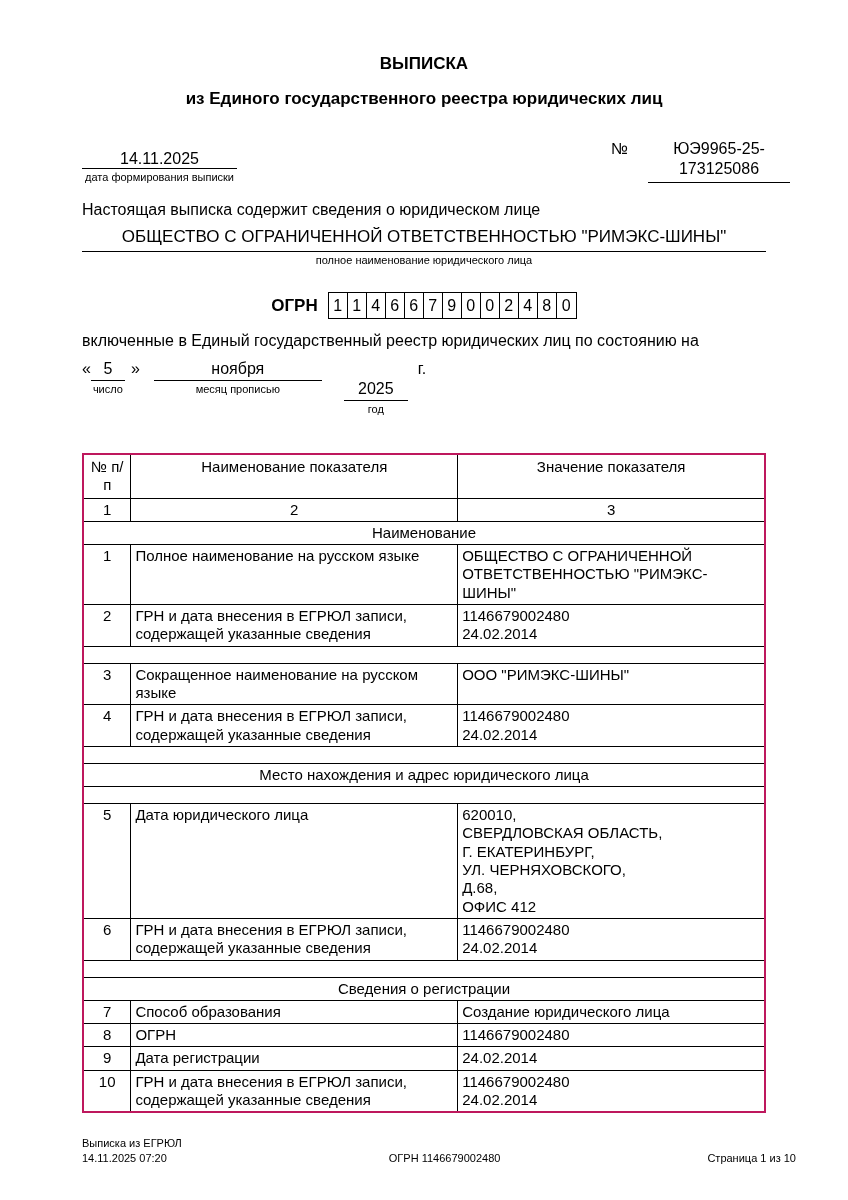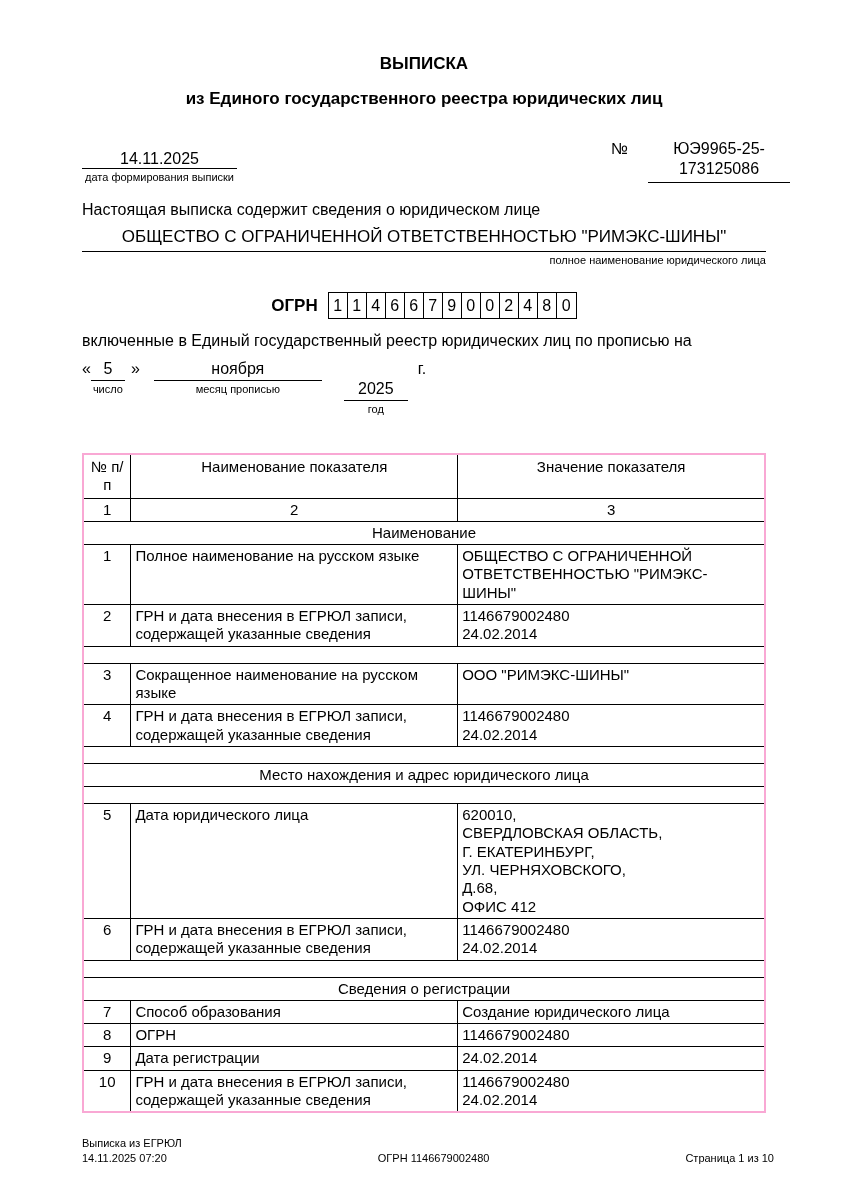--- a/index.html
+++ b/index.html
@@ -28,21 +28,21 @@
   .date-caption { font-size: 11px; text-align: center; margin-top: 2px; }
   .num-block { display: flex; align-items: flex-start; gap: 20px; margin-right: -24px; }
   .num-label { font-size: 16px; padding-top: 1px; }
   .num-value { width: 142px; text-align: center; font-size: 16px; line-height: 1.25;
                border-bottom: 1px solid #000; padding-bottom: 3px; }
 
   
   .lead-line { margin-top: 18px; font-size: 16px; }
   .company-line { margin-top: 8px; text-align: center; font-size: 17px;
                   border-bottom: 1px solid #000; padding-bottom: 4px; }
-  .company-caption { font-size: 11px; text-align: right; margin-top: 2px; }
+  .company-caption { font-size: 11px; text-align: center; margin-top: 2px; }
 
   
   .ogrn-row { margin-top: 26px; display: flex; justify-content: center; align-items: center; gap: 10px; }
   .ogrn-label { font-weight: bold; font-size: 17px; }
   .ogrn-boxes { display: flex; border: 1px solid #000; }
   .ogrn-digit { width: 19px; height: 25px; border-right: 1px solid #000;
                 display: flex; align-items: center; justify-content: center; font-size: 16px; }
   .ogrn-digit:last-child { border-right: none; }
 
   .included-line { margin-top: 13px; font-size: 16px; }
@@ -52,35 +52,35 @@
   .df-quote { padding-top: 0; }
   .df-field { text-align: center; }
   .df-value { border-bottom: 1px solid #000; padding: 0 4px 2px 4px; }
   .df-caption { font-size: 11px; margin-top: 2px; }
   .df-day { min-width: 34px; }
   .df-month { min-width: 168px; margin-left: 14px; }
   .df-year { min-width: 64px; margin-left: 22px; }
   .df-suffix { margin-left: 10px; }
 
   
-  table.info-table { margin-top: 38px; width: 684px; border-collapse: collapse; border: 2px solid #f9a8d4; }
+  table.info-table { margin-top: 38px; width: 684px; border-collapse: collapse; border: 2px solid #be185d; }
   .info-table th, .info-table td { border: 1px solid #000; font-weight: normal; font-size: 15px;
     line-height: 1.22; vertical-align: top; padding: 2px 4px; }
   .info-table th { text-align: center; padding: 3px 4px; }
   .col-num { width: 48px; }
   .col-name { width: 328px; }
   .col-value { width: 308px; }
   .colnum-cell { text-align: center; }
   .section-cell { font-weight: bold; text-align: center; padding: 3px 4px; }
   .spacer-cell { height: 17px; padding: 0; }
   .row-num-cell { text-align: center; }
   .row-value-cell { white-space: pre-line; }
 
   
-  .footer { position: absolute; left: 82px; right: 74px; top: 1136px;
+  .footer { position: absolute; left: 82px; right: 52px; top: 1136px;
     display: flex; justify-content: space-between; align-items: flex-start; font-size: 11px; line-height: 1.35; }
   .footer-center { text-align: center; align-self: flex-end; }
   .footer-right { text-align: right; align-self: flex-end; }
 </style>
 </head>
 <body>
 
 <div class="page">
   <div class="content">
 
@@ -116,21 +116,21 @@
           <span class="ogrn-digit">9</span>
           <span class="ogrn-digit">0</span>
           <span class="ogrn-digit">0</span>
           <span class="ogrn-digit">2</span>
           <span class="ogrn-digit">4</span>
           <span class="ogrn-digit">8</span>
           <span class="ogrn-digit">0</span>
         </span>
     </div>
 
-    <div class="included-line">включенные в Единый государственный реестр юридических лиц по прописью на</div>
+    <div class="included-line">включенные в Единый государственный реестр юридических лиц по состоянию на</div>
 
     <div class="datefields">
       <span class="df-quote">«</span>
       <span class="df-field df-day">
         <span class="df-value" style="display:block;">5</span>
         <span class="df-caption" style="display:block;">число</span>
       </span>
       <span class="df-quote" style="margin-left:6px;">»</span>
       <span class="df-field df-month">
         <span class="df-value" style="display:block;">ноября</span>

